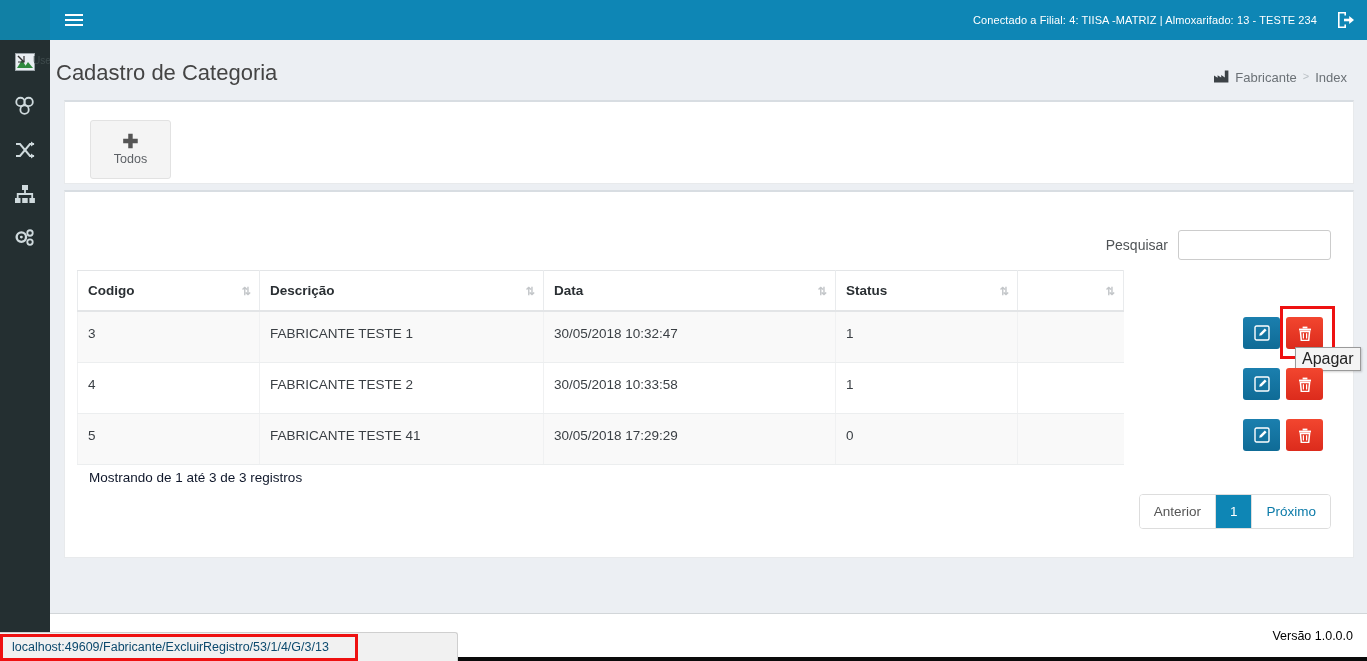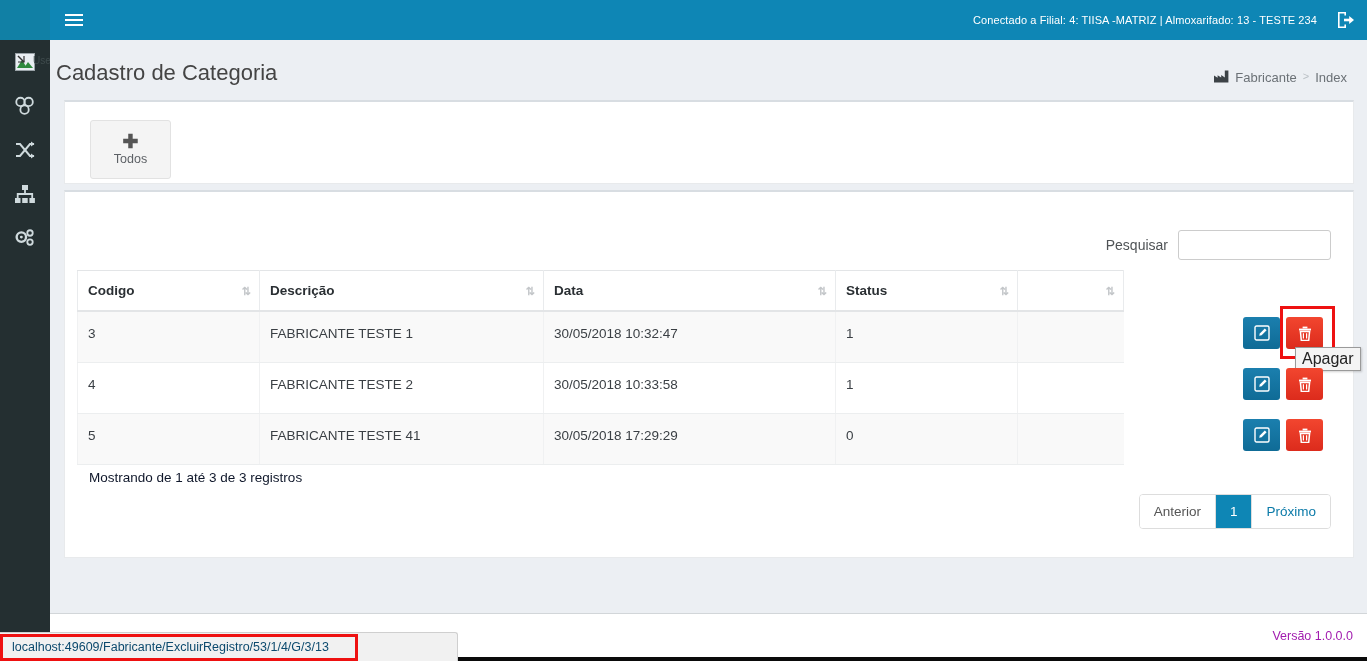--- a/index.html
+++ b/index.html
@@ -192,21 +192,21 @@
     display: flex; align-items: center;
   }
   .footer .copy {
     position: absolute; left: 14px; top: 15px;
     font-size: 13px; color: #2f3337;
   }
   .footer .copy b { font-weight: bold; }
   .footer .copy .brand { color: #1e84c4; font-weight: bold; }
   .footer .ver {
     position: absolute; right: 14px; top: 15px;
-    font-size: 12.5px; color: #a21caf;
+    font-size: 12.5px; color: #000000;
   }
 
   
   .statusbar {
     position: absolute; left: 0; bottom: 0; width: 458px; height: 29px;
     background: #f1f1f1; border: 1px solid #cfcfcf; border-left: none;
     border-bottom: none; border-top-right-radius: 3px;
     display: flex; align-items: center;
   }
   .statusbar .url {

